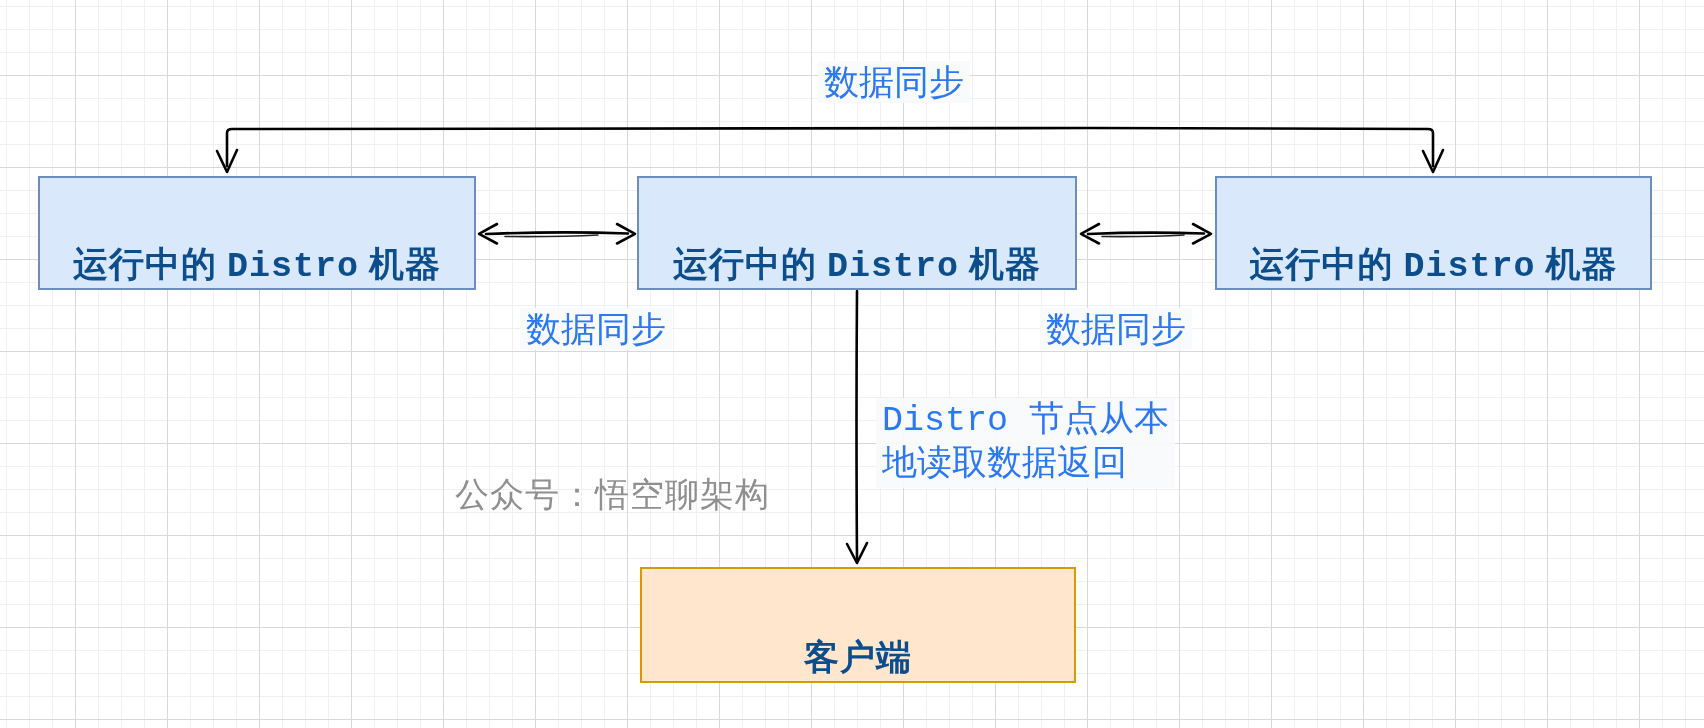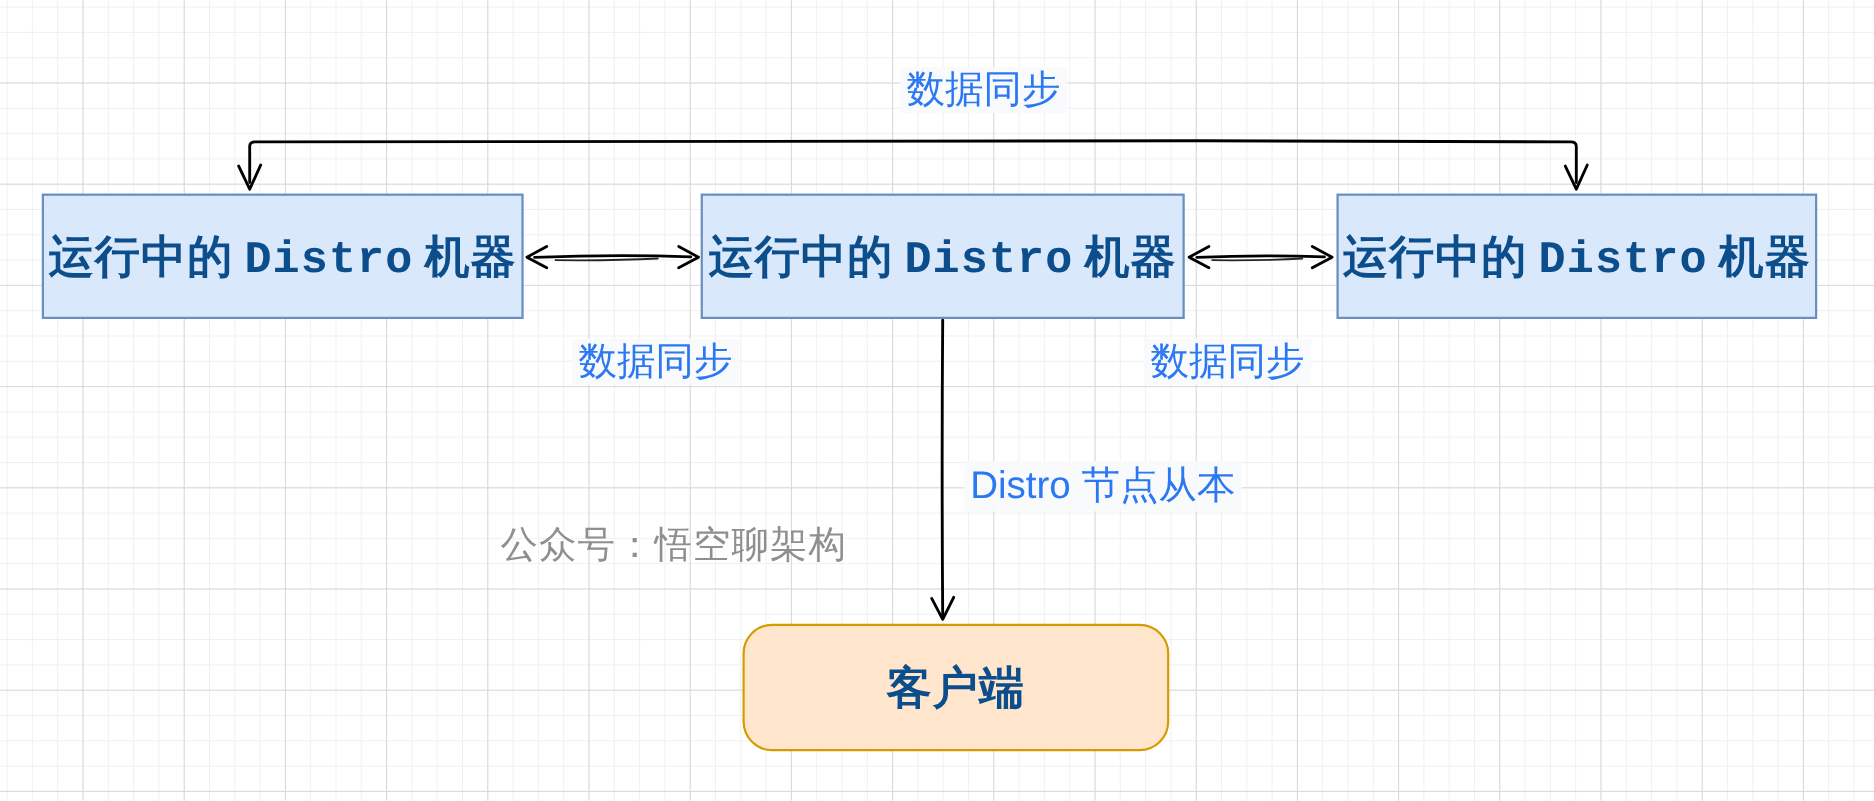--- a/index.html
+++ b/index.html
@@ -16,23 +16,23 @@
     background-size: 92px 92px, 92px 92px, 23px 23px, 23px 23px;
     background-position: -17px -17px, -17px -17px, -17px -17px, -17px -17px;
     font-family:"Liberation Sans", sans-serif;
   }
   #arrow-layer{position:absolute;left:0;top:0;z-index:1;pointer-events:none;}
   #arrow-layer path{stroke:#000;stroke-width:2.6;fill:none;stroke-linecap:round;stroke-linejoin:round;}
   #arrow-layer path.overdraw{stroke-width:1.6;opacity:.85;}
 
   .node{
     position:absolute;z-index:2;
-    display:flex;align-items:center;justify-content:center;
+    display:flex;align-items:flex-end;justify-content:center;
     box-sizing:border-box;
-    font-weight:bold;font-size:41px;
+    font-weight:bold;font-size:35px;
     letter-spacing:1px;
     color:#0c4d8c;
     white-space:nowrap;
   }
   .node.blue{background:#dae8fc;border:2px solid #6c8ebf;}
   .node.orange{background:#ffe6cc;border:2px solid #d79b00;}
   .node .en{font-family:"Liberation Mono","DejaVu Sans Mono",monospace;font-weight:bold;padding:0 10px;}
 
   .edge-label{
     position:absolute;z-index:3;
@@ -93,29 +93,30 @@
   </div>
 
   <div class="node blue" style="left:637px;top:176px;width:440px;height:114px;">
     <span><span>运行中的</span><span class="en">Distro</span><span>机器</span></span>
   </div>
 
   <div class="node blue" style="left:1215px;top:176px;width:437px;height:114px;">
     <span><span>运行中的</span><span class="en">Distro</span><span>机器</span></span>
   </div>
 
-  <div class="node orange" style="left:675px;top:567px;width:388px;height:116px;border-radius:27px;">
+  <div class="node orange" style="left:640px;top:567px;width:436px;height:116px;">
     <span>客户端</span>
   </div>
 
   <div class="edge-label centered" style="left:894px;top:61px;">数据同步</div>
 
   <div class="edge-label centered" style="left:596px;top:308px;">数据同步</div>
 
   <div class="edge-label centered" style="left:1116px;top:308px;">数据同步</div>
 
-  <div class="edge-label" style="left:876px;top:419px;">
+  <div class="edge-label" style="left:876px;top:398px;font-family:Liberation Mono, monospace;">
     <span class="note-line">Distro 节点从本</span>
+    <span class="note-line">地读取数据返回</span>
   </div>
 
   <div class="watermark" style="left:430px;top:472px;">公众号：悟空聊架构</div>
 
 </div>
 
 </body></html>

